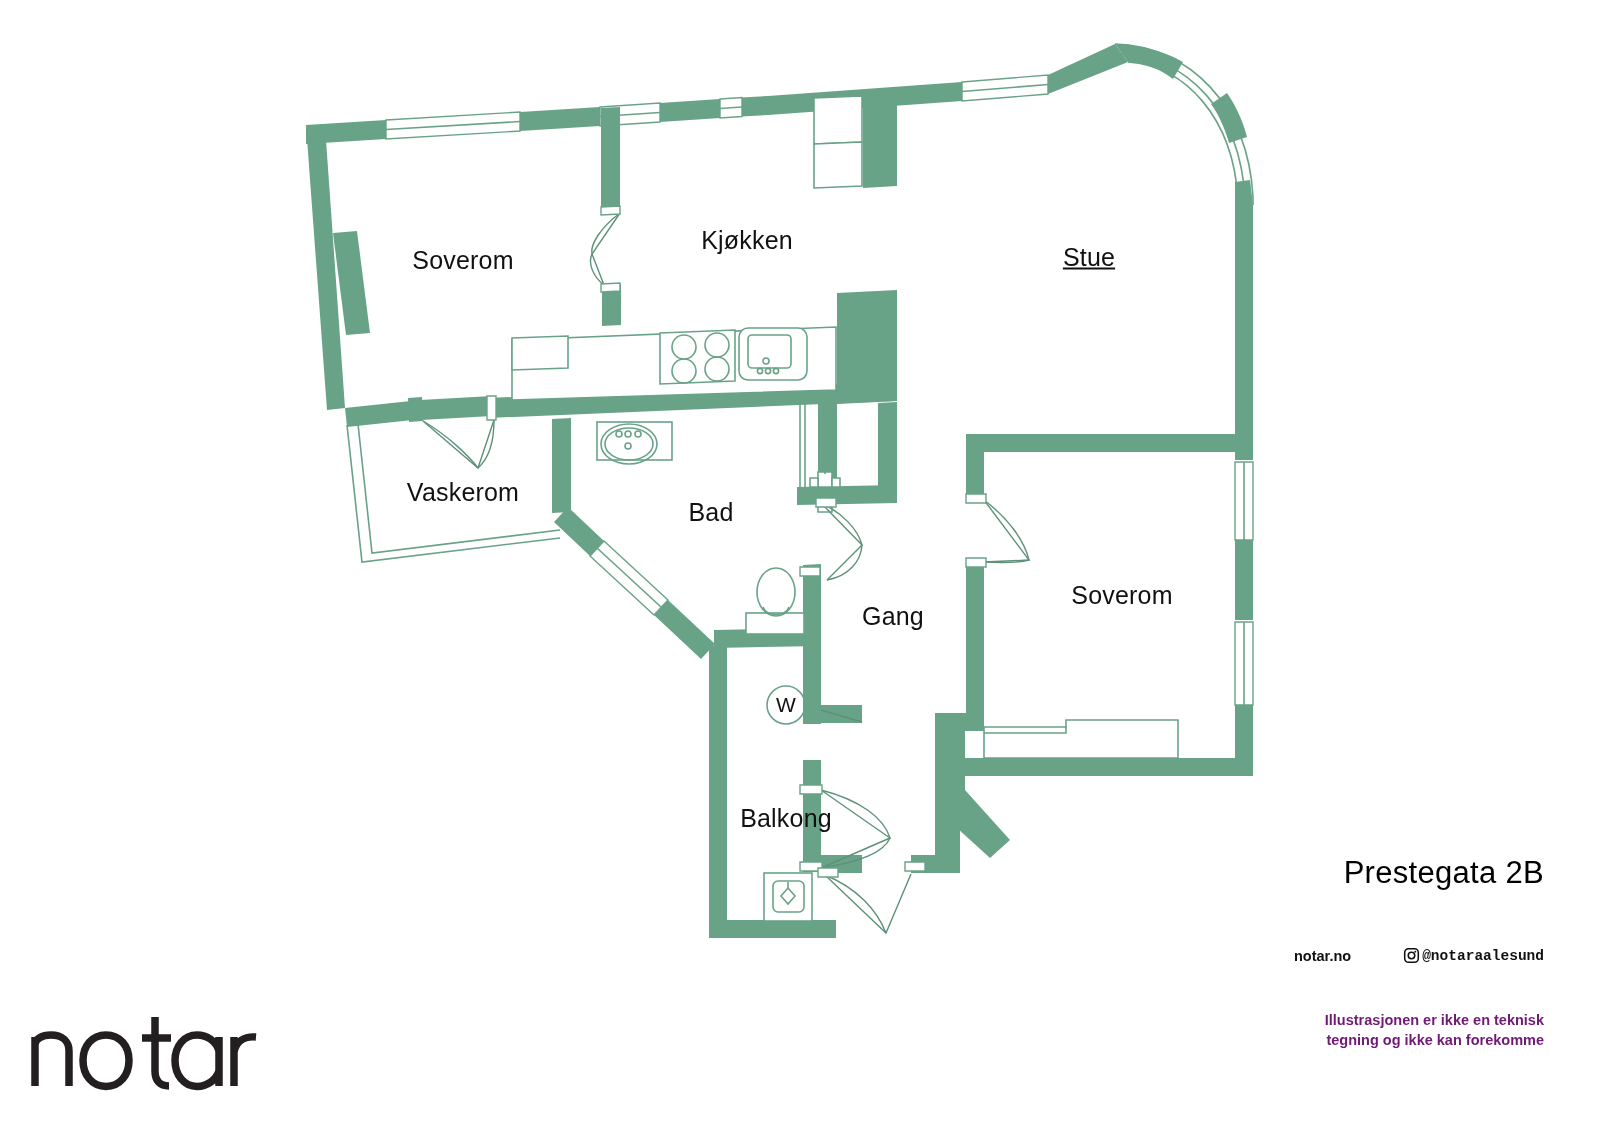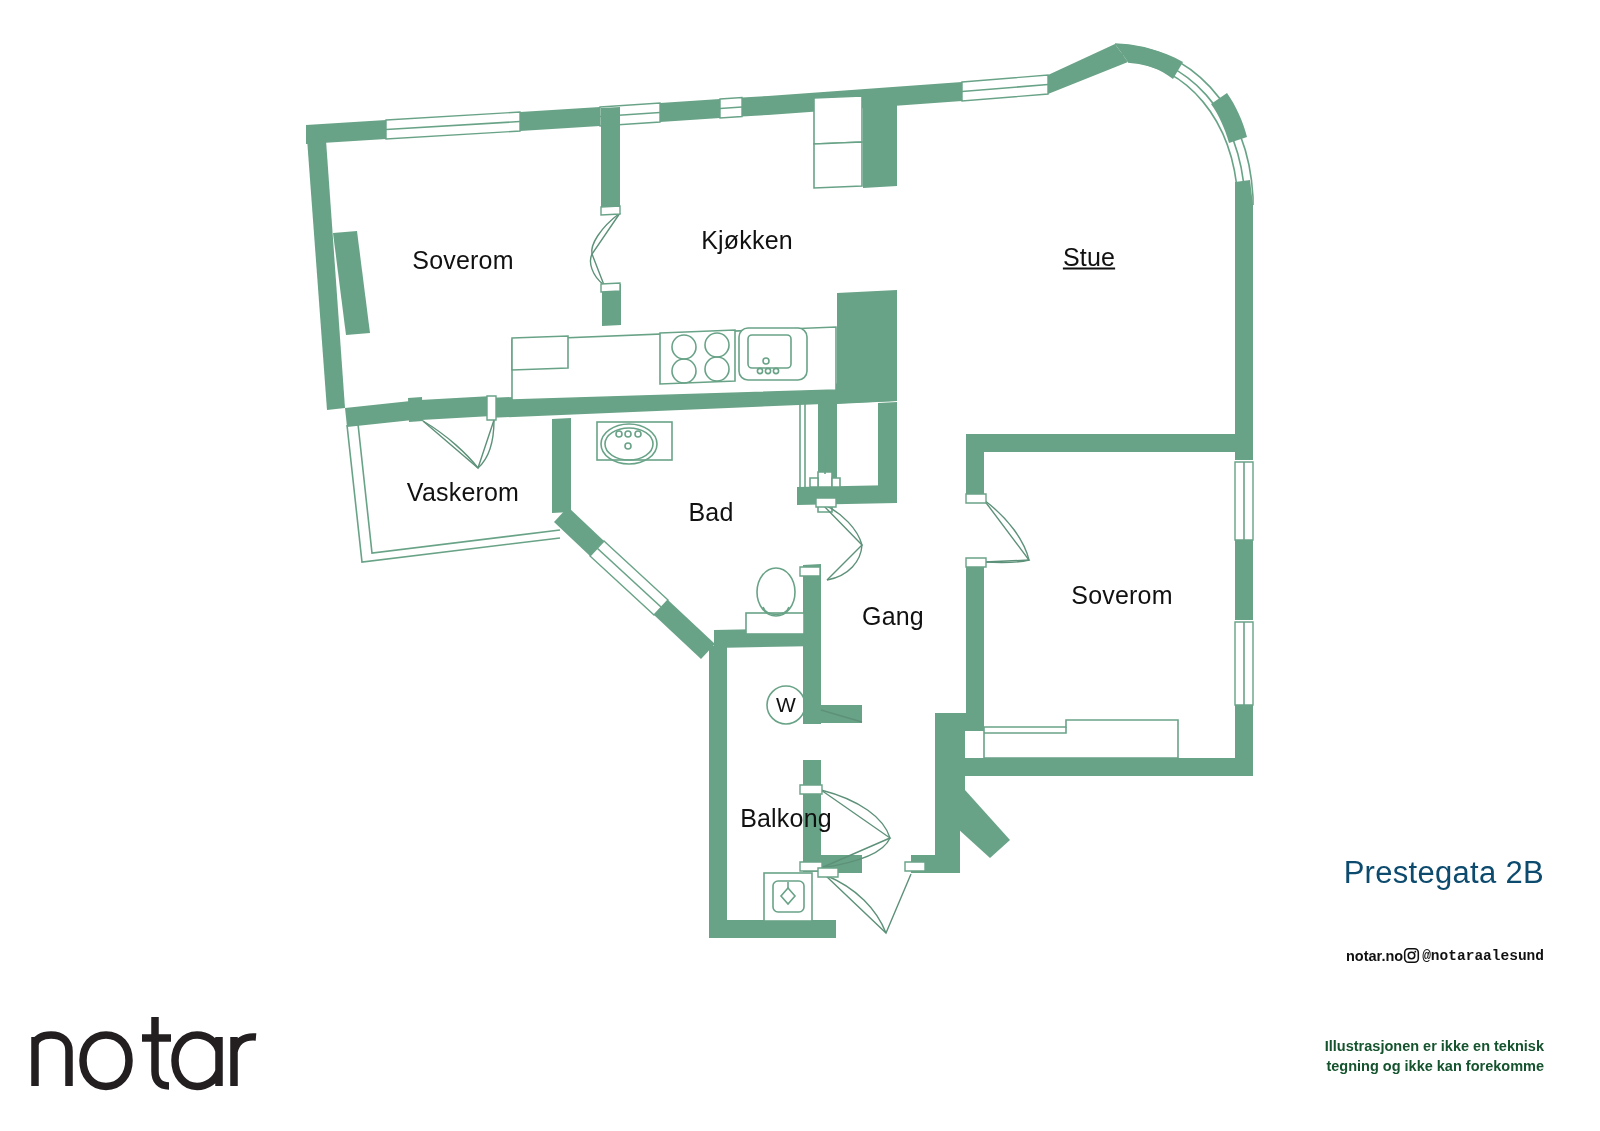--- a/index.html
+++ b/index.html
@@ -39,47 +39,48 @@
     position: absolute;
     right: 56px;
     top: 855px;
     width: 420px;
     text-align: right;
   }
   #address-title {
     font-size: 31px;
     font-weight: 500;
     letter-spacing: 0.3px;
-    color: #0c4a6e;
+    color: #000000;
     margin: 0 0 56px 0;
     white-space: nowrap;
   }
   #contact-row {
     display: flex;
     justify-content: flex-end;
     align-items: center;
-    margin-bottom: 72px;
+    gap: 52px;
+    margin-bottom: 46px;
   }
   .contact-text {
     font-size: 14.5px;
     font-weight: bold;
     color: #111111;
     white-space: nowrap;
   }
   #instagram-group {
     display: flex;
     align-items: center;
     gap: 2px;
     font-family: Liberation Mono, monospace;
   }
   #disclaimer {
     font-size: 14.5px;
     font-weight: bold;
     line-height: 1.38;
-    color: #14532d;
+    color: #701a75;
   }
 
   
   #logo-notar {
     position: absolute;
     left: 28px;
     bottom: 36px;
   }
 </style>
 </head>

